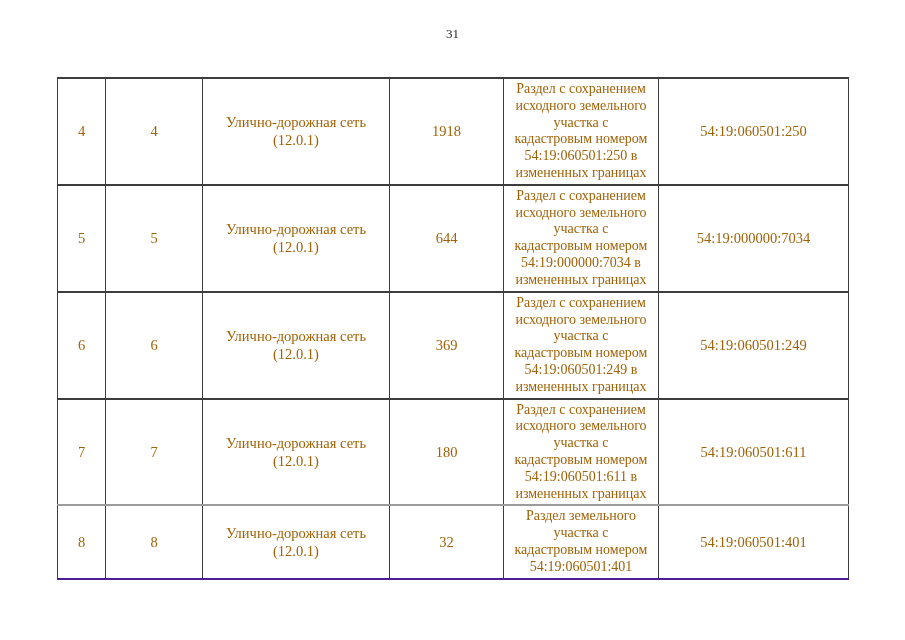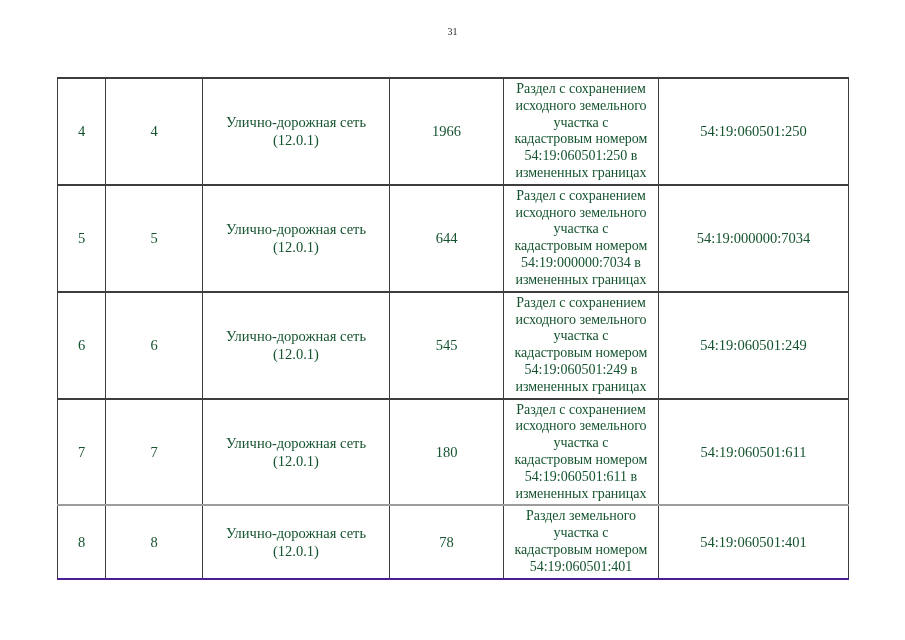--- a/index.html
+++ b/index.html
@@ -11,21 +11,21 @@
     font-family: "Liberation Serif", "DejaVu Serif", serif;
     color: #161616;
     overflow: hidden;
   }
   .page-number {
     position: absolute;
     top: 26px;
     left: 0;
     width: 100%;
     text-align: center;
-    font-size: 10px;
+    font-size: 13px;
     color: #2a2a2a;
   }
   table.doc-table {
     position: absolute;
     left: 57px;
     top: 77px;
     width: 791px;
     border-collapse: collapse;
     table-layout: fixed;
     border-top: 2px solid #3d3d3d;
@@ -33,21 +33,21 @@
   table.doc-table td {
     border-left: 1px solid #3d3d3d;
     border-right: 1px solid #3d3d3d;
     border-bottom: 2px solid #3d3d3d;
     text-align: center;
     vertical-align: middle;
     font-size: 14.5px;
     line-height: 1.25;
     white-space: pre-line;
     padding: 2px 3px;
-    color: #14532d;
+    color: #a16207;
   }
   table.doc-table td.method {
     font-size: 14px;
     line-height: 16.8px;
     padding: 2px 4px;
   }
   tr.row-4 { height: 105px; }
   tr.row-5 { height: 107px; }
   tr.row-6 { height: 105px; }
   tr.row-7 { height: 100px; }
@@ -70,21 +70,21 @@
       <col style="width:114px">
       <col style="width:155px">
       <col style="width:190px">
     </colgroup>
     <tbody>
       <tr class="row-4">
         <td>4</td>
         <td>4</td>
         <td>Улично-дорожная сеть
 (12.0.1)</td>
-        <td>1966</td>
+        <td>1918</td>
         <td class="method">Раздел с сохранением
 исходного земельного
 участка с
 кадастровым номером
 54:19:060501:250 в
 измененных границах</td>
         <td>54:19:060501:250</td>
       </tr>
       <tr class="row-5">
         <td>5</td>
@@ -98,21 +98,21 @@
 кадастровым номером
 54:19:000000:7034 в
 измененных границах</td>
         <td>54:19:000000:7034</td>
       </tr>
       <tr class="row-6">
         <td>6</td>
         <td>6</td>
         <td>Улично-дорожная сеть
 (12.0.1)</td>
-        <td>545</td>
+        <td>369</td>
         <td class="method">Раздел с сохранением
 исходного земельного
 участка с
 кадастровым номером
 54:19:060501:249 в
 измененных границах</td>
         <td>54:19:060501:249</td>
       </tr>
       <tr class="row-7 light-bottom">
         <td>7</td>
@@ -126,21 +126,21 @@
 кадастровым номером
 54:19:060501:611 в
 измененных границах</td>
         <td>54:19:060501:611</td>
       </tr>
       <tr class="row-8 table-end">
         <td>8</td>
         <td>8</td>
         <td>Улично-дорожная сеть
 (12.0.1)</td>
-        <td>78</td>
+        <td>32</td>
         <td class="method">Раздел земельного
 участка с
 кадастровым номером
 54:19:060501:401</td>
         <td>54:19:060501:401</td>
       </tr>
     </tbody>
   </table>
 
 </div>

